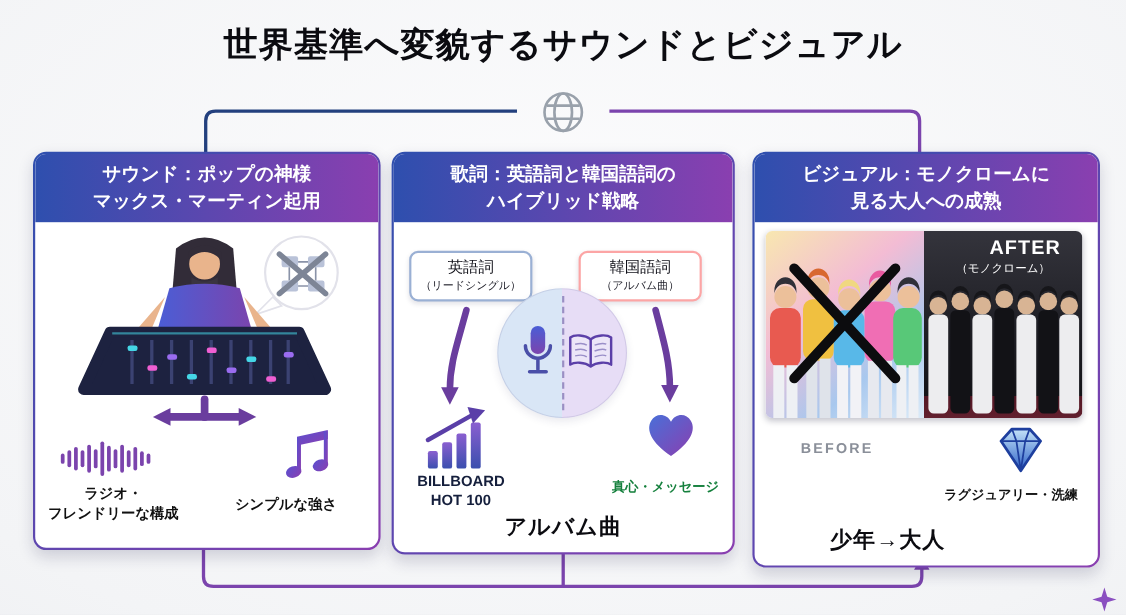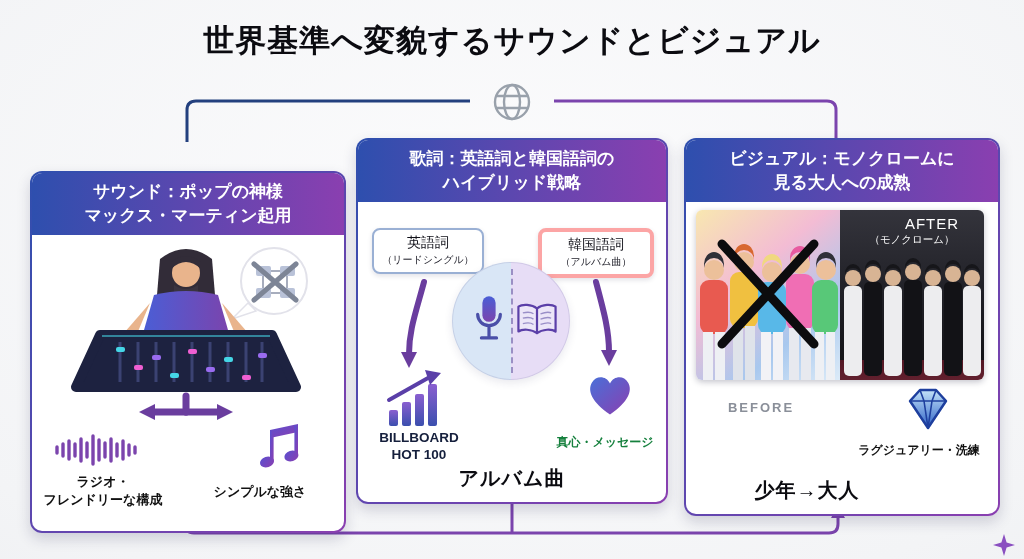--- a/index.html
+++ b/index.html
@@ -24,38 +24,38 @@
     display:flex;flex-direction:column;box-sizing:border-box;overflow:hidden;}
   .card-header{
     background:linear-gradient(90deg,#2e4fae,#8a3fb0);color:#fff;font-weight:bold;
     font-size:17px;line-height:1.42;text-align:center;padding:7px 2px;white-space:pre-line;
   }
   .card-body{position:relative;flex:1;}
   .card-footer{
     position:absolute;bottom:10px;left:0;width:100%;text-align:center;
     font-size:20px;font-weight:bold;color:#0b0b10;letter-spacing:1px;
   }
-  #card-sound{left:30px;top:138px;width:312px;height:358px;margin-top:33px;}
+  #card-sound{left:30px;top:138px;width:312px;height:358px;}
   #card-lyrics{left:356px;top:138px;width:308px;height:362px;}
   #card-visual{left:684px;top:138px;width:312px;height:374px;}
   
   .illu{position:absolute;left:8px;top:0;}
   .waveform{position:absolute;left:20px;top:196px;}
   .note{position:absolute;right:42px;top:186px;}
   .icon-label{position:absolute;font-size:13px;color:#111;text-align:center;
     line-height:1.35;white-space:pre-line;font-weight:bold;}
   .lbl-radio{left:6px;top:238px;width:130px;}
   .lbl-simple{right:14px;top:248px;width:140px;}
   
   .lyric-box{position:absolute;width:108px;border-radius:8px;background:#fff;
     text-align:center;padding:4px 0 5px;box-shadow:0 2px 5px rgba(20,20,60,.12);}
   .lyric-box .t{display:block;font-weight:normal;font-size:14px;color:#101018;}
   .lyric-box .s{display:block;font-size:10px;color:#20202a;margin-top:1px;}
   .box-en{left:14px;top:26px;border:2px solid #9ab0d4;}
-  .box-ko{left:180px;top:26px;border:4px solid #fca5a5;}
+  .box-ko{left:168px;top:26px;border:2px solid #fca5a5;}
   .split-circle{position:absolute;left:94px;top:60px;width:118px;height:118px;border-radius:50%;
     background:linear-gradient(90deg,#d9e6f6 50%,#e7ddf6 50%);
     box-shadow:inset 0 0 0 1px rgba(110,110,160,.18),0 3px 8px rgba(40,40,90,.10);}
   .split-circle::after{content:'';position:absolute;left:50%;top:7px;bottom:7px;
     border-left:2px dashed #9a8fc4;}
   .mic{position:absolute;left:20px;top:30px;}
   .book{position:absolute;left:62px;top:38px;}
   .flow-arrows{position:absolute;left:0;top:0;pointer-events:none;}
   .chart{position:absolute;left:26px;top:166px;}
   .billboard{position:absolute;left:2px;top:228px;width:118px;text-align:center;
@@ -64,21 +64,21 @@
   .heart-label{position:absolute;left:172px;top:232px;width:150px;text-align:center;
     font-size:12px;font-weight:bold;color:#15803d;}
   
   .photo{position:absolute;left:10px;top:8px;width:288px;height:170px;border-radius:6px;
     overflow:hidden;display:flex;box-shadow:0 2px 6px rgba(20,20,50,.25);}
   .photo-before{width:50%;position:relative;
     background:linear-gradient(140deg,#f8e7b0 0%,#f3bcd4 38%,#a8c8ee 72%,#dcebf8 100%);}
   .photo-after{width:50%;position:relative;
     background:linear-gradient(180deg,#34343c 0%,#1e1e24 55%,#141418 88%,#531724 88%,#62202e 100%);}
   .after-caption{position:absolute;top:5px;left:0;width:100%;text-align:center;color:#fff;z-index:3;}
-  .after-caption .t{display:block;font-weight:normal;font-size:15px;letter-spacing:1px;padding-left:40px;}
+  .after-caption .t{display:block;font-weight:bold;font-size:18px;letter-spacing:1px;padding-left:40px;}
   .after-caption .s{display:block;font-size:10.5px;margin-top:1px;}
   .fig-svg{position:absolute;left:0;bottom:0;}
   .xmark{position:absolute;left:0;top:0;z-index:4;}
   .before-label{position:absolute;left:20px;top:198px;width:110px;text-align:center;
     color:#8a8f99;font-weight:bold;font-size:13px;letter-spacing:2px;}
   .diamond{position:absolute;left:214px;top:182px;}
   .luxury-label{position:absolute;left:160px;top:240px;width:146px;text-align:center;
     font-size:12px;font-weight:bold;color:#111;}
   .footer-visual{left:6px;width:230px;}
   .sparkle{position:absolute;right:8px;bottom:2px;}

